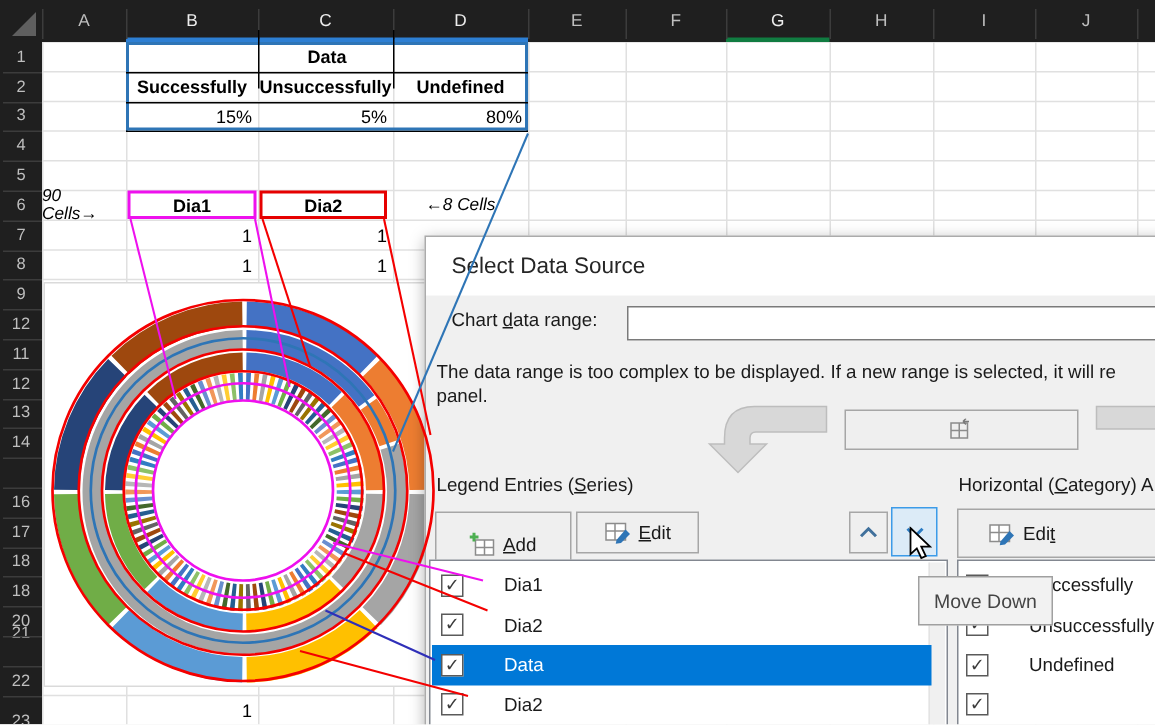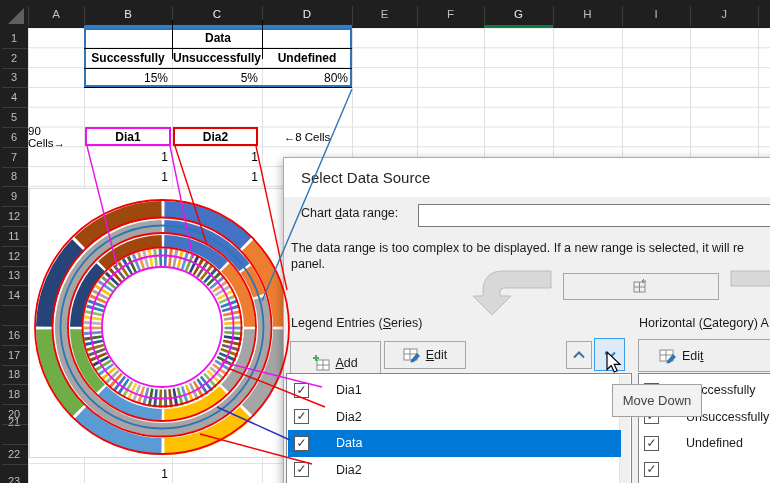--- a/index.html
+++ b/index.html
@@ -8,21 +8,21 @@
   .abs{position:absolute;}
   
   .hdrband{position:absolute;background:#1F1F1F;}
   .colhead{position:absolute;top:0;height:28px;display:flex;align-items:center;justify-content:center;
            color:#BFBFBF;font-size:11.5px;}
   .rowhead{position:absolute;left:0;width:28px;display:flex;align-items:center;justify-content:center;
            color:#BFBFBF;font-size:11px;}
   .hsel{color:#EDEDED;}
   .cell{position:absolute;font-size:12px;color:#000;display:flex;align-items:center;}
   .bold{font-weight:bold;}
-  .italic{font-size:11.5px;}
+  .italic{font-style:italic;font-size:11.5px;}
   .right{justify-content:flex-end;}
   .center{justify-content:center;}
   
   #dialog{position:absolute;left:283px;top:157px;width:522px;height:340px;background:#F0F0F0;
           border:1px solid #ABABAB;box-shadow:0 3px 10px rgba(0,0,0,.35);z-index:10;font-size:12.5px;color:#1A1A1A;}
   #dlg-title{position:absolute;left:0;top:0;right:0;height:39px;background:#FFFFFF;
              display:flex;align-items:center;padding-left:17px;font-size:15px;color:#262626;}
   .u{text-decoration:underline;}
   .btn{position:absolute;background:#EFEFEF;border:1px solid #A6A6A6;display:flex;align-items:center;
        justify-content:center;font-size:12.5px;color:#1A1A1A;gap:5px;box-sizing:border-box;}

